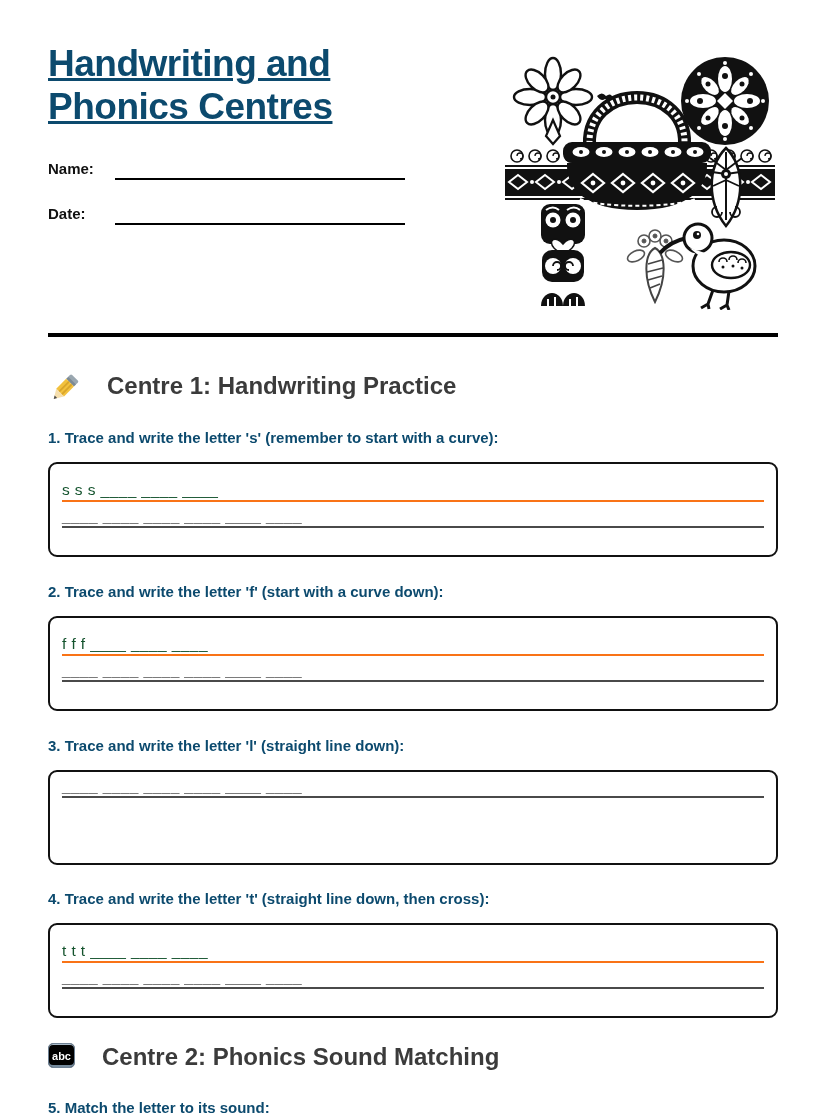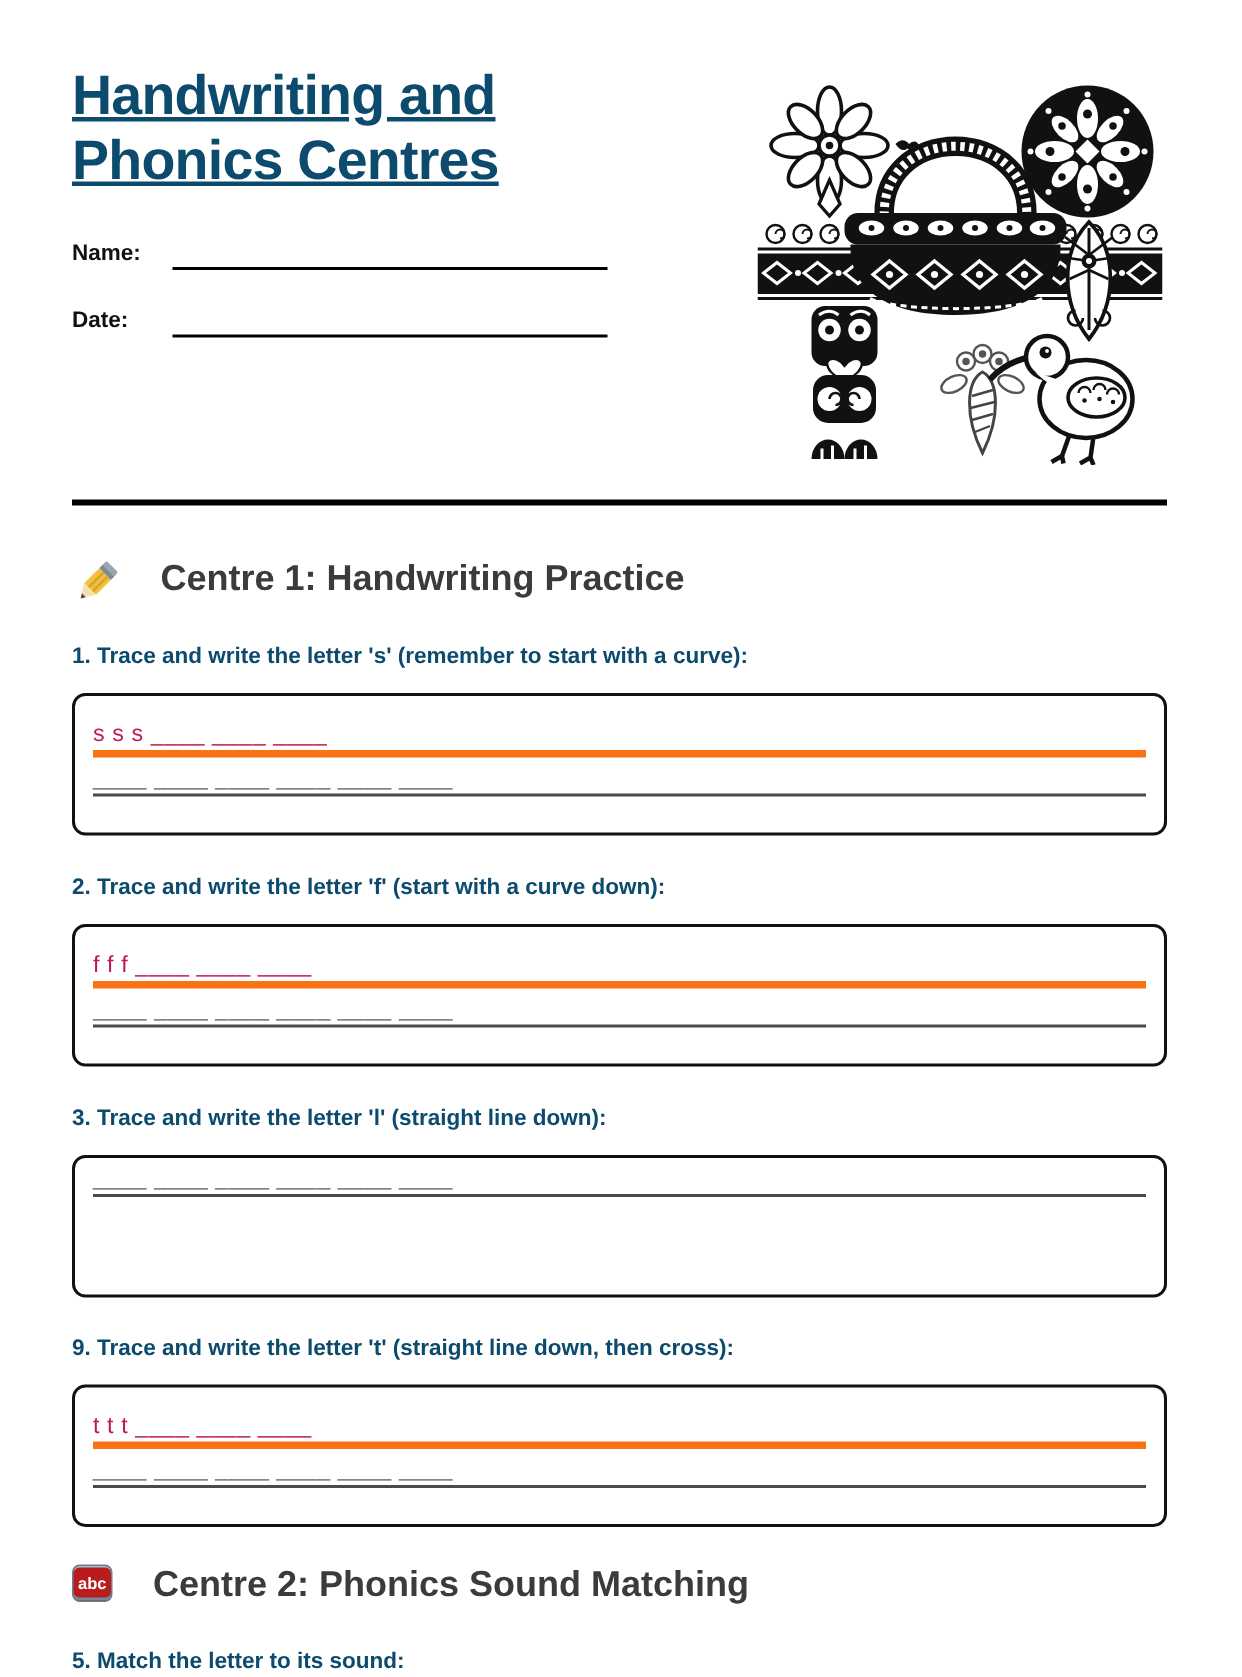--- a/index.html
+++ b/index.html
@@ -41,29 +41,29 @@
   .prompt { position:absolute; left:48px; font-size:15px; font-weight:bold; color:#0c4a6e; }
   .q1 { top:429px; } .q2 { top:583px; } .q3 { top:737px; } .q4 { top:890px; } .q5 { top:1099px; }
 
   .trace-box {
     position:absolute; left:48px; width:730px; height:95px;
     border:2px solid #111; border-radius:9px; background:#fff;
   }
   .b1 { top:462px; } .b2 { top:616px; } .b3 { top:770px; } .b4 { top:923px; }
 
   .trace-row {
-    margin:0 12px; font-size:15.5px; color:#be185d; line-height:20px;
-    border-bottom:5px solid #f97316; letter-spacing:0.4px; white-space:pre;
+    margin:0 12px; font-size:15.5px; color:#14532d; line-height:20px;
+    border-bottom:2px solid #f97316; letter-spacing:0.4px; white-space:pre;
   }
   .trace-row.r1 { padding-top:16px; }
   .trace-row.r2 { padding-top:4px; border-bottom-width:2.5px; border-bottom-color:#4a4a4a; color:#737373; }
 
   .abc-icon {
     width:27px; height:25px; border-radius:5px;
-    background:#b91c1c; border:1px solid #6d8093;
+    background:#000000; border:1px solid #6d8093;
     box-shadow: inset 0 1px 0 #a9bac8, inset 0 -2px 0 #74899b;
     display:flex; align-items:center; justify-content:center;
     color:#fff; font-size:11px; font-weight:bold; letter-spacing:0;
     font-family:"Liberation Sans",sans-serif;
   }
   .pencil-icon { width:32px; height:32px; display:block; }
 </style>
 </head>
 <body>
 
@@ -325,21 +325,21 @@
   <div class="trace-box b2">
     <div class="trace-row r1">f f f ____ ____ ____</div>
     <div class="trace-row r2">____ ____ ____ ____ ____ ____</div>
   </div>
 
   <div class="prompt q3">3. Trace and write the letter 'l' (straight line down):</div>
   <div class="trace-box b3">
     <div class="trace-row r2">____ ____ ____ ____ ____ ____</div>
   </div>
 
-  <div class="prompt q4">9. Trace and write the letter 't' (straight line down, then cross):</div>
+  <div class="prompt q4">4. Trace and write the letter 't' (straight line down, then cross):</div>
   <div class="trace-box b4">
     <div class="trace-row r1">t t t ____ ____ ____</div>
     <div class="trace-row r2">____ ____ ____ ____ ____ ____</div>
   </div>
 
   <div class="section-heading sh2">
     <div class="abc-icon">abc</div>
     <span>Centre 2: Phonics Sound Matching</span>
   </div>
 

